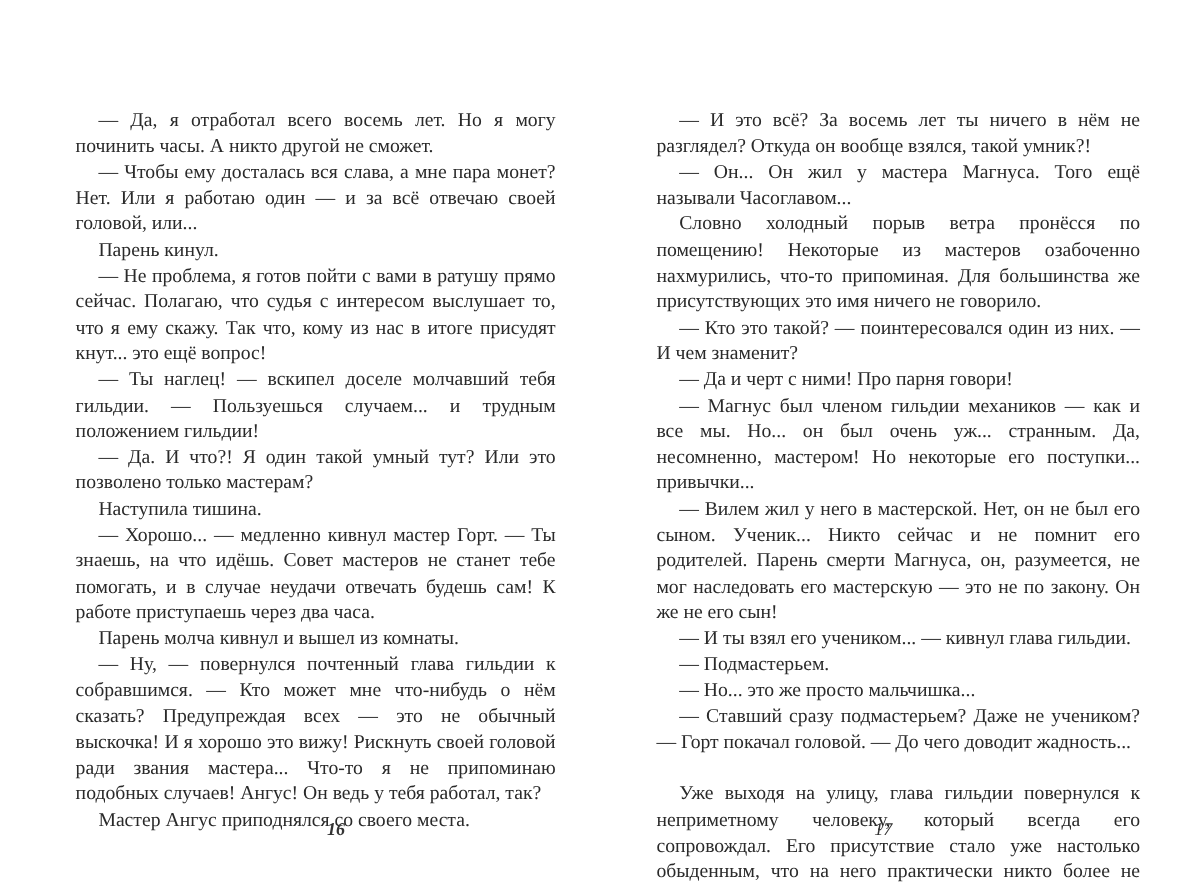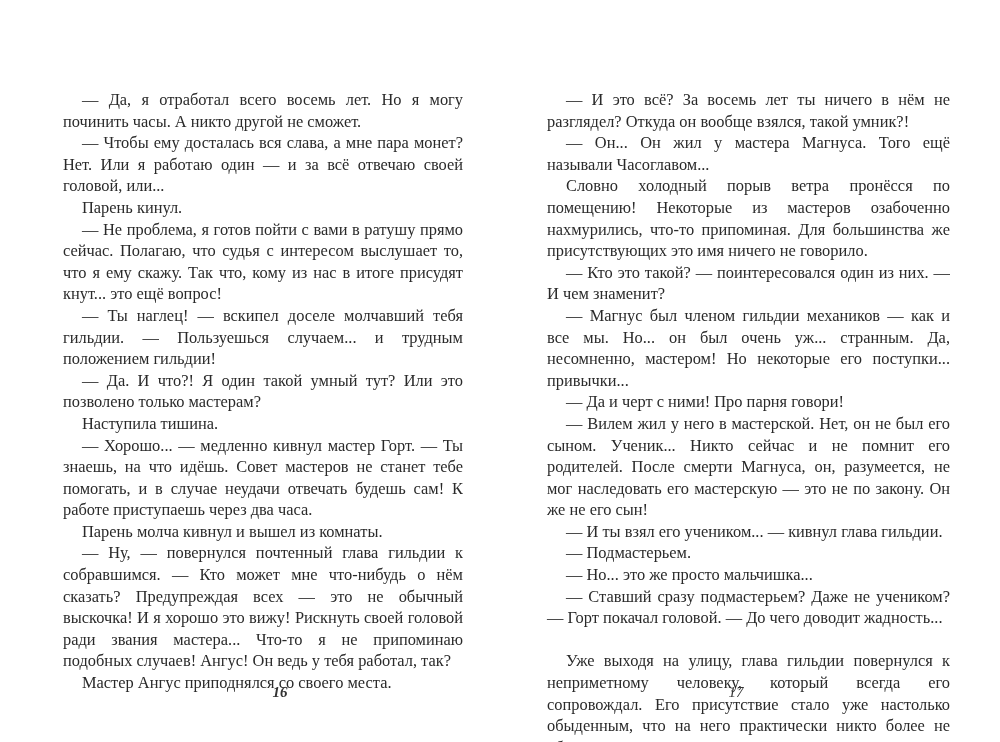--- a/index.html
+++ b/index.html
@@ -82,23 +82,23 @@
     </div>
     <div class="page-number">16</div>
   </div>
 
   <div class="page page-right">
     <div class="text-block">
       <p class="para">— И это всё? За восемь лет ты ничего в нём не разглядел? Откуда он вообще взялся, такой умник?!</p>
       <p class="para">— Он... Он жил у мастера Магнуса. Того ещё называли Часоглавом...</p>
       <p class="para">Словно холодный порыв ветра пронёсся по помещению! Некоторые из мастеров озабоченно нахмурились, что-то припоминая. Для большинства же присутствующих это имя ничего не говорило.</p>
       <p class="para">— Кто это такой? — поинтересовался один из них. — И чем знаменит?</p>
+      <p class="para">— Да и черт с ними! Про парня говори!</p>
       <p class="para">— Магнус был членом гильдии механиков — как и все мы. Но... он был очень уж... странным. Да, несомненно, мастером! Но некоторые его поступки... привычки...</p>
-      <p class="para">— Да и черт с ними! Про парня говори!</p>
-      <p class="para">— Вилем жил у него в мастерской. Нет, он не был его сыном. Ученик... Никто сейчас и не помнит его родителей. После смерти Магнуса, он, разумеется, не мог наследовать его мастерскую — это не по закону. Он же не его сын!</p>
+      <p class="para">— Вилем жил у него в мастерской. Нет, он не был его сыном. Ученик... Никто сейчас и не помнит его родителей. Парень смерти Магнуса, он, разумеется, не мог наследовать его мастерскую — это не по закону. Он же не его сын!</p>
       <p class="para">— И ты взял его учеником... — кивнул глава гильдии.</p>
       <p class="para">— Подмастерьем.</p>
       <p class="para">— Но... это же просто мальчишка...</p>
       <p class="para">— Ставший сразу подмастерьем? Даже не учеником? — Горт покачал головой. — До чего доводит жадность...</p>
       <p class="para gap-before">Уже выходя на улицу, глава гильдии повернулся к неприметному человеку, который всегда его сопровождал. Его присутствие стало уже настолько обыденным, что на него практически никто более не обращал внимания.</p>
     </div>
     <div class="page-number">17</div>
   </div>
 
 </div>

